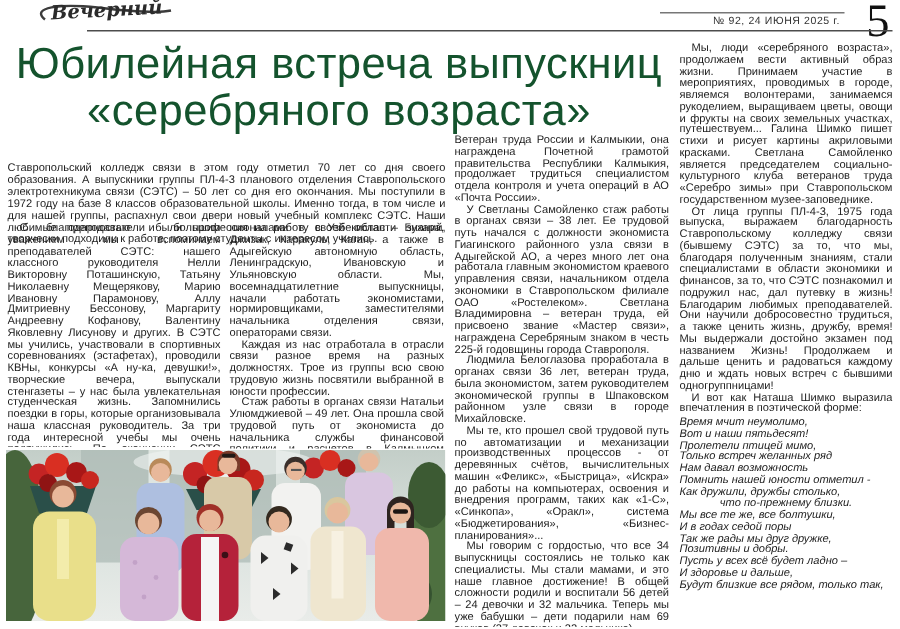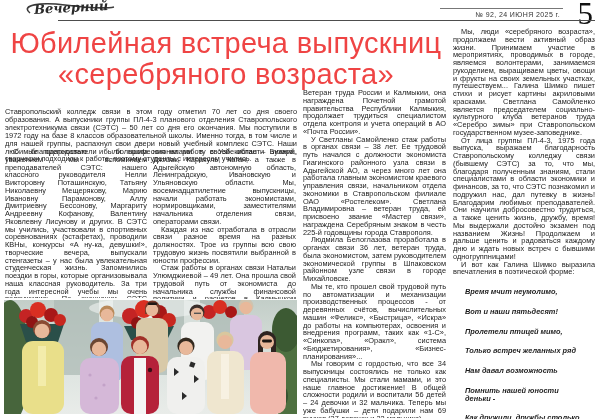--- a/index.html
+++ b/index.html
@@ -13,34 +13,34 @@
   .mast-caps{position:absolute;left:0px;top:11px;font-weight:bold;letter-spacing:1px;
         font-size:14px;color:#a0a0a0;white-space:nowrap;}
   .mast-caps .big-c{font-size:19px;color:#4a4a4a;letter-spacing:0;}
   .rule-main{position:absolute;left:58px;right:5px;top:20px;border-top:1.6px solid #4d4d4d;}
   .rule-folio{position:absolute;left:440px;width:123px;top:8px;border-top:1px solid #777;}
   .issue-date{position:absolute;right:40px;top:11px;font-size:7px;letter-spacing:.4px;color:#333;}
   .page-number{position:absolute;right:7px;top:-4px;font-family:"Liberation Serif",serif;
         font-size:31px;font-weight:400;color:#111;}
   
   .headline{position:absolute;left:0;top:28px;width:452px;text-align:center;
-        font-size:29px;line-height:31px;font-weight:400;letter-spacing:.3px;color:#ef4444;}
+        font-size:29px;line-height:31px;font-weight:400;letter-spacing:.3px;color:#14532d;}
   
   .lead{position:absolute;left:5px;top:108px;width:292px;font-weight:normal;
         font-size:7.4px;line-height:7.9px;text-align:justify;}
   .col{position:absolute;font-size:7.4px;line-height:7.75px;text-align:justify;overflow:hidden;}
   .col p{margin:0;}
   .col p.ind{text-indent:8px;}
   .col1{left:5px;top:148px;width:142px;height:150px;}
   .col2{left:153px;top:148px;width:143px;height:151px;}
   .col3{left:303px;top:89px;width:143px;height:329px;}
   .col4{left:453px;top:28px;width:142px;height:391px;}
   
   .poem{font-style:italic;text-align:left;margin-top:1px;}
-  .poem .pline{margin:12px;font-weight:bold;}
+  .poem .pline{margin:0;}
   .poem .pline.r{text-align:center;}
   
   .photo{position:absolute;left:4px;top:300px;width:293px;height:114px;overflow:hidden;}
   .photo svg{display:block;width:100%;height:100%;}
 </style>
 </head>
 <body>
 
 <div class="page">
 
@@ -79,30 +79,30 @@
       <p class="ind">У Светланы Самойленко стаж работы в органах связи – 38 лет. Ее трудовой путь начался с должности экономиста Гиагинского районного узла связи в Адыгейской АО, а через много лет она работала главным экономистом краевого управления связи, начальником отдела экономики в Ставропольском филиале ОАО «Ростелеком». Светлана Владимировна – ветеран труда, ей присвоено звание «Мастер связи», награждена Серебряным знаком в честь 225-й годовщины города Ставрополя.</p>
       <p class="ind">Людмила Белоглазова проработала в органах связи 36 лет, ветеран труда, была экономистом, затем руководителем экономической группы в Шпаковском районном узле связи в городе Михайловске.</p>
       <p class="ind">Мы те, кто прошел свой трудовой путь по автоматизации и механизации производственных процессов - от деревянных счётов, вычислительных машин «Феликс», «Быстрица», «Искра» до работы на компьютерах, освоения и внедрения программ, таких как «1-С», «Синкопа», «Оракл», система «Бюджетирования», «Бизнес-планирования»...</p>
       <p class="ind">Мы говорим с гордостью, что все 34 выпускницы состоялись не только как специалисты. Мы стали мамами, и это наше главное достижение! В общей сложности родили и воспитали 56 детей – 24 девочки и 32 мальчика. Теперь мы уже бабушки – дети подарили нам 69 внуков (37 девочек и 32 мальчика).</p>
     </div>
   <div class="col col4">
     <div>
 
         <p class="ind">Мы, люди «серебряного возраста», продолжаем вести активный образ жизни. Принимаем участие в мероприятиях, проводимых в городе, являемся волонтерами, занимаемся рукоделием, выращиваем цветы, овощи и фрукты на своих земельных участках, путешествуем... Галина Шимко пишет стихи и рисует картины акриловыми красками. Светлана Самойленко является председателем социально-культурного клуба ветеранов труда «Серебро зимы» при Ставропольском государственном музее-заповеднике.</p>
         <p class="ind">От лица группы ПЛ-4-3, 1975 года выпуска, выражаем благодарность Ставропольскому колледжу связи (бывшему СЭТС) за то, что мы, благодаря полученным знаниям, стали специалистами в области экономики и финансов, за то, что СЭТС познакомил и подружил нас, дал путевку в жизнь! Благодарим любимых преподавателей. Они научили добросовестно трудиться, а также ценить жизнь, дружбу, время! Мы выдержали достойно экзамен под названием Жизнь! Продолжаем и дальше ценить и радоваться каждому дню и ждать новых встреч с бывшими одногруппницами!</p>
-        <p class="ind">И вот как Галина Шимко выразила впечатления в поэтической форме:</p>
+        <p class="ind">И вот как Наташа Шимко выразила впечатления в поэтической форме:</p>
       </div>
     <div class="poem">
 
     <div class="pline">Время мчит неумолимо,</div>
         <div class="pline">Вот и наши пятьдесят!</div>
         <div class="pline">Пролетели птицей мимо,</div>
         <div class="pline">Только встреч желанных ряд</div>
         <div class="pline">Нам давал возможность</div>
-        <div class="pline">Помнить нашей юности деньки -</div>
+        <div class="pline">Помнить нашей юности отметил -</div>
         <div class="pline">Как дружили, дружбы столько,</div>
         <div class="pline r">что по-прежнему близки.</div>
         <div class="pline">Мы все те же, все болтушки,</div>
         <div class="pline">И в годах седой поры</div>
         <div class="pline">Так же рады мы друг дружке,</div>
         <div class="pline">Позитивны и добры.</div>
         <div class="pline">Пусть у всех всё будет ладно –</div>
         <div class="pline">И здоровье и дальше,</div>
         <div class="pline">Будут близкие все рядом, только так,</div>
       </div>

